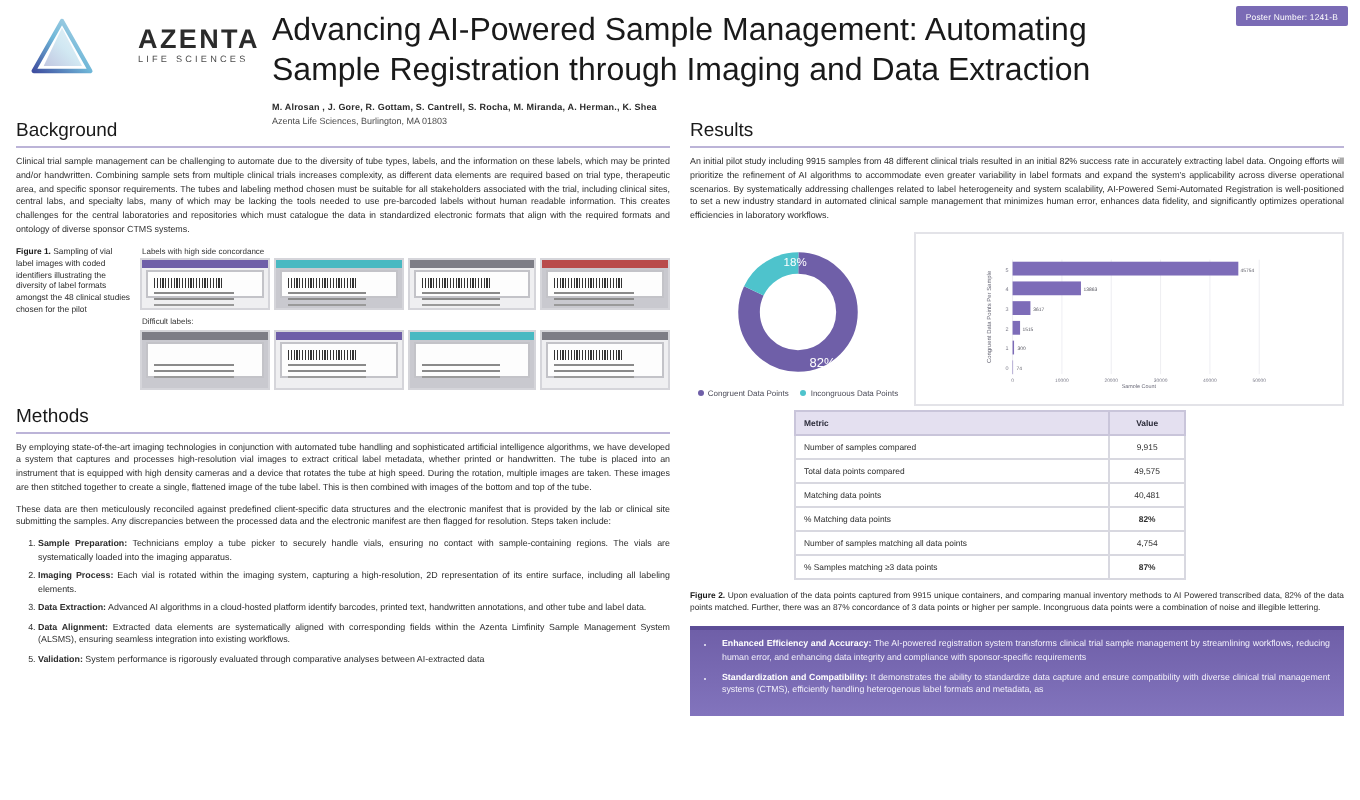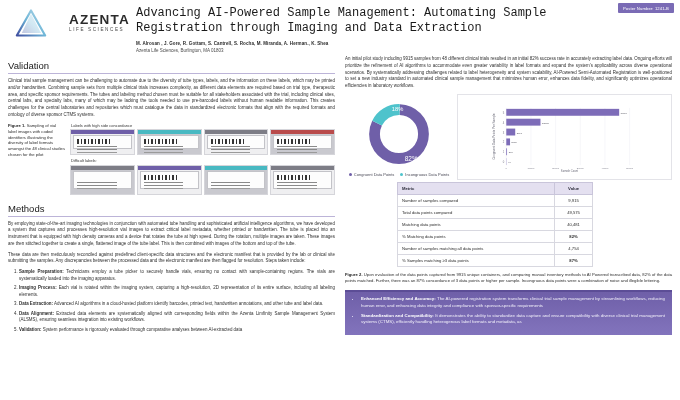--- a/index.html
+++ b/index.html
@@ -37,22 +37,22 @@
   }
   .logo-sub {
     font-size: 4.6px; letter-spacing: 1.6px; color: #4a4a4a;
     margin-top: 1px;
   }
   .title-block {
     position: absolute;
     left: 136px; top: 6px; right: 90px;
   }
   .poster-title {
-    font-size: 12px; font-weight: normal; color: #1a1a1a;
-    line-height: 1.28; margin: 0 0 4px 0; font-family: Liberation Mono, monospace;
+    font-size: 16px; font-weight: normal; color: #1a1a1a;
+    line-height: 1.28; margin: 0 0 4px 0;
   }
   .authors {
     font-size: 4.5px; font-weight: bold; color: #2a2a2a;
     margin: 0 0 2px 0; letter-spacing: 0.1px;
   }
   .affiliation {
     font-size: 4.5px; color: #4a4a4a; margin: 0;
   }
   .poster-badge {
     position: absolute; right: 6px; top: 3px;
@@ -218,21 +218,21 @@
       <p class="affiliation">Azenta Life Sciences, Burlington, MA 01803</p>
     </div>
 
     <div class="poster-badge">Poster Number: 1241-B</div>
   </div>
 
   <div class="columns">
 
     <div class="col">
 
-      <div class="section-head">Validation</div>
+      <div class="section-head">Background</div>
       <p class="body">Clinical trial sample management can be challenging to automate due to the diversity of tube types, labels, and the information on these labels, which may be printed and/or handwritten.  Combining sample sets from multiple clinical trials increases complexity, as different data elements are required based on trial type, therapeutic area, and specific sponsor requirements. The tubes and labeling method chosen must be suitable for all stakeholders associated with the trial, including clinical sites, central labs, and specialty labs, many of which may be lacking the tools needed to use pre-barcoded labels without human readable information. This creates challenges for the central laboratories and repositories which must catalogue the data in standardized electronic formats that align with the required formats and ontology of diverse sponsor CTMS systems.</p>
 
       <div class="fig1-wrap">
         <div class="fig1-cap">
           <b>Figure 1.</b>
           <span>Sampling of vial label images with coded identifiers illustrating the diversity of label formats amongst the 48 clinical studies chosen for the pilot</span>
         </div>
         <div class="fig1-imgs">
           <div class="img-row-label">Labels with high side concordance</div>
           <div class="tube-row">
@@ -316,20 +316,21 @@
           <span class="lead">Data Alignment:</span><span> Extracted data elements are systematically aligned with corresponding fields within the Azenta Limfinity Sample Management System (ALSMS), ensuring seamless integration into existing workflows.</span>
         </li>
         <li class="body">
           <span class="lead">Validation:</span><span> System performance is rigorously evaluated through comparative analyses between AI-extracted data</span>
         </li>
       </ol>
     </div>
 
     <div class="col">
 
+      <div class="section-head">Results</div>
       <p class="body">An initial pilot study including 9915 samples from 48 different clinical trials resulted in an initial 82% success rate in accurately extracting label data. Ongoing efforts will prioritize the refinement of AI algorithms to accommodate even greater variability in label formats and expand the system's applicability across diverse operational scenarios. By systematically addressing challenges related to label heterogeneity and system scalability, AI-Powered Semi-Automated Registration is well-positioned to set a new industry standard in automated clinical sample management that minimizes human error, enhances data fidelity, and significantly optimizes operational efficiencies in laboratory workflows.</p>
 
       <div class="res-figs">
 
         <div class="donut-box">
           <svg class="donut-svg" viewBox="0 0 100 100" width="72" height="72">
             <circle cx="50" cy="50" r="34" fill="none" stroke="#6f5fa8" stroke-width="15" stroke-dasharray="175.2 38.4" stroke-dashoffset="53.4"></circle>
             <circle cx="50" cy="50" r="34" fill="none" stroke="#4ec3cc" stroke-width="15" stroke-dasharray="38.4 175.2" stroke-dashoffset="-121.8"></circle>
             <text x="58" y="88" font-size="9" fill="#ffffff" font-family="Liberation Sans, sans-serif">82%</text>
             <text x="40" y="18" font-size="8" fill="#ffffff" font-family="Liberation Sans, sans-serif">18%</text>

